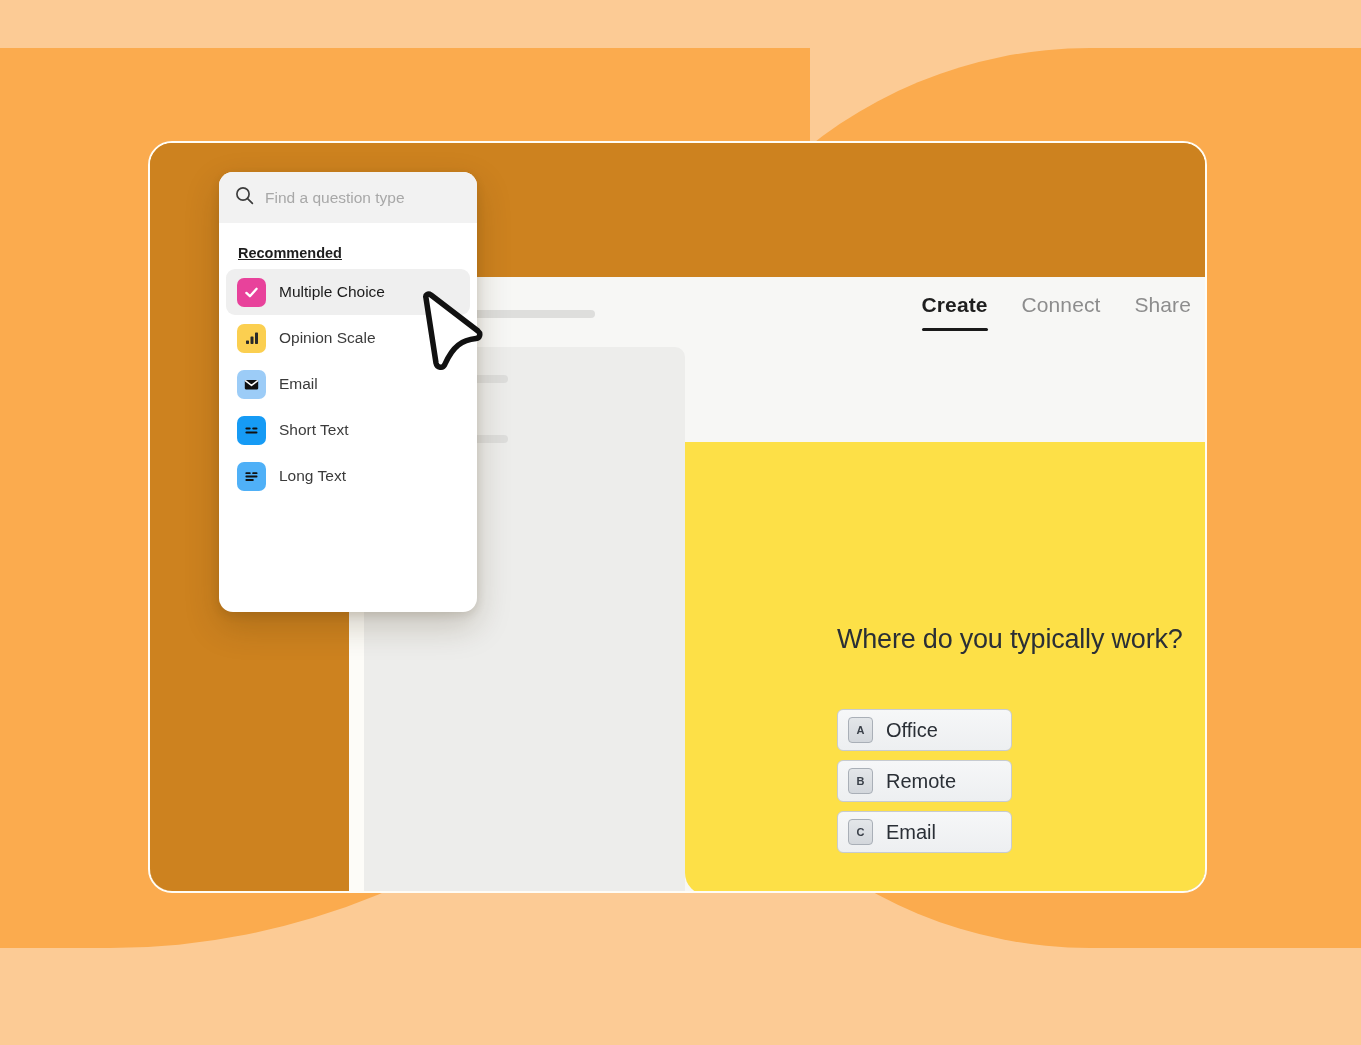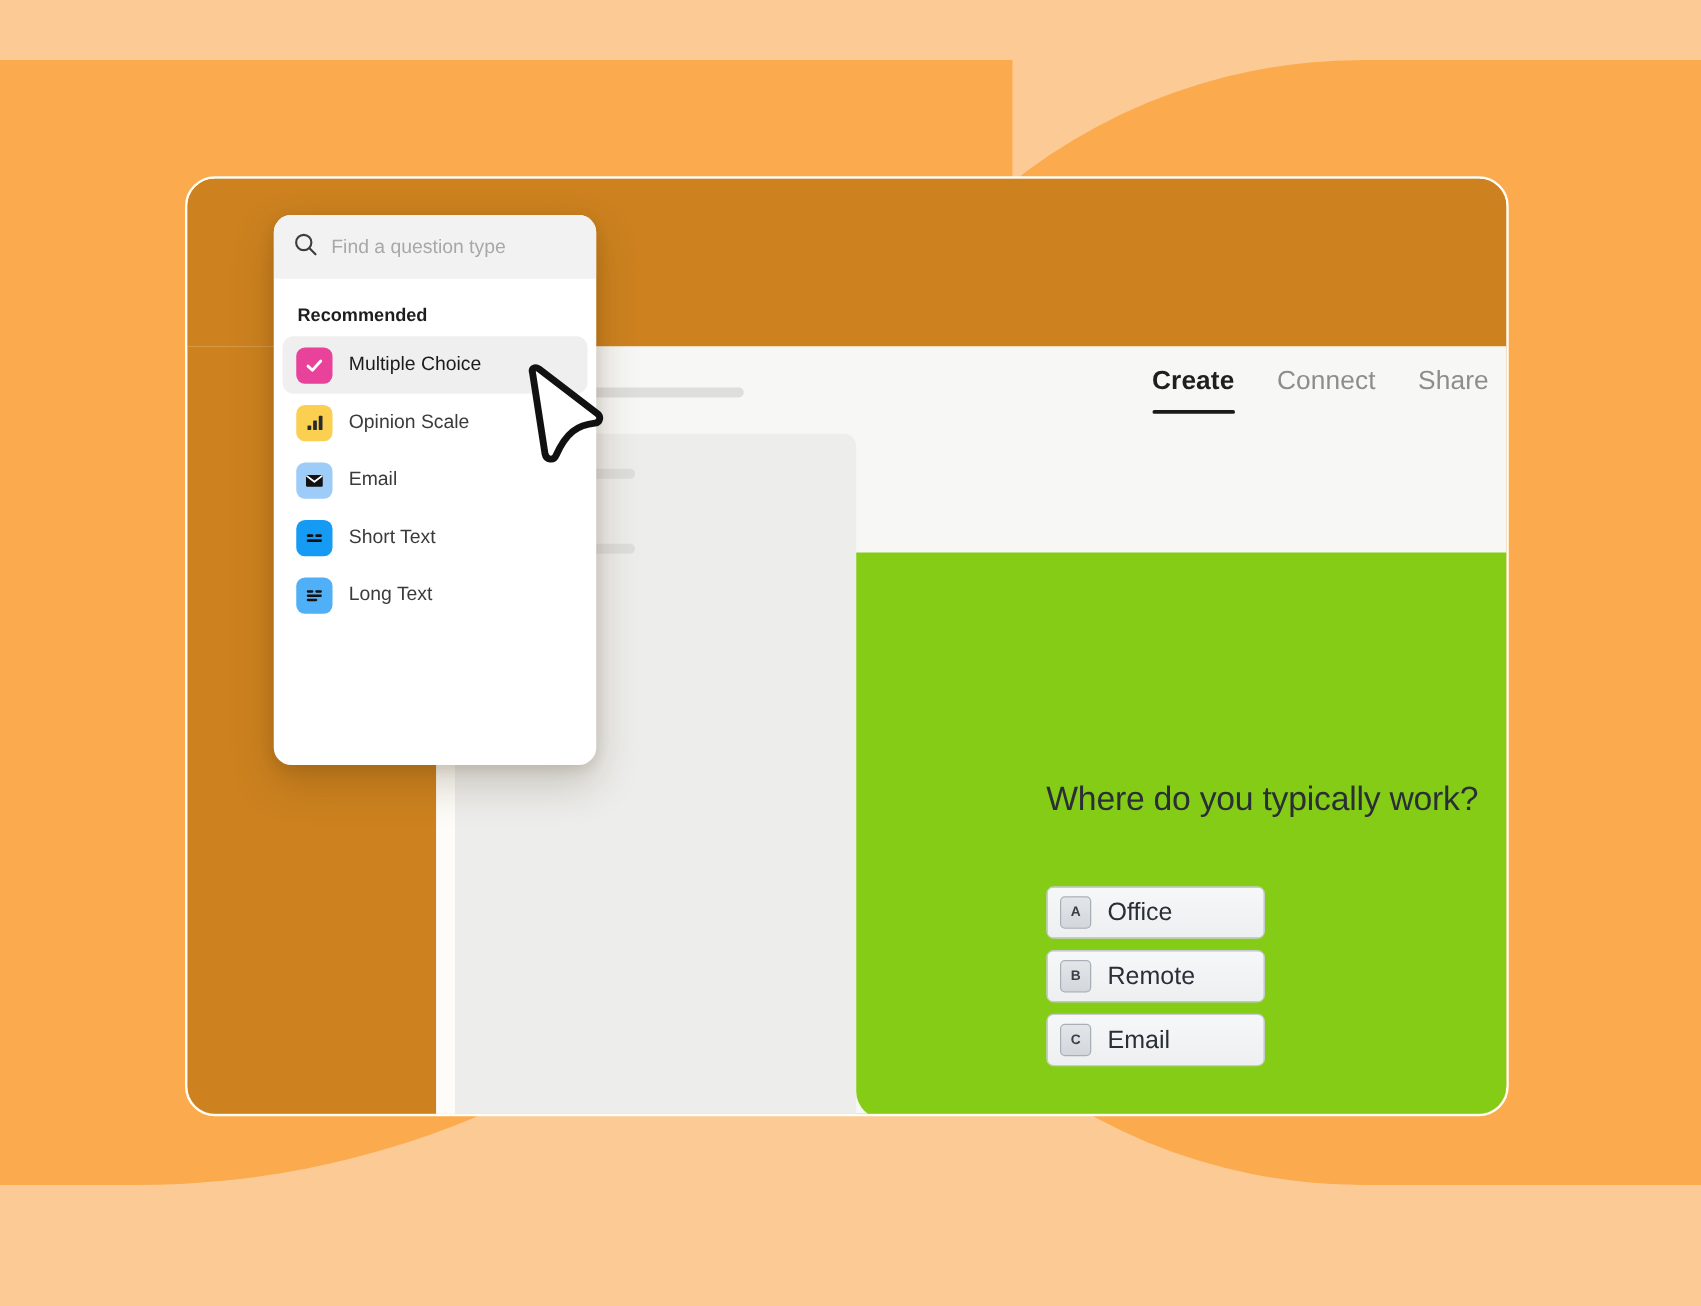--- a/index.html
+++ b/index.html
@@ -143,21 +143,21 @@
     border-radius: 2px;
   }
 
   
   #preview-card {
     position: absolute;
     left: 535px;
     top: 299px;
     width: 524px;
     height: 453px;
-    background: #84cc16;
+    background: #fde047;
     border-radius: 0 0 0 22px;
   }
 
   #preview-question {
     position: absolute;
     left: 152px;
     top: 182px;
     font-size: 27px;
     color: #2A2F36;
     letter-spacing: -0.2px;
@@ -234,20 +234,21 @@
     color: #4A4A4A;
     width: 190px;
   }
   #search-input::placeholder { color: #A8A8A8; }
 
   #recommended-heading {
     font-size: 14.5px;
     font-weight: 700;
     color: #1E1E1E;
     padding: 22px 0 8px 19px;
+    text-decoration: underline;
   }
 
   .qtype-list { padding: 0 7px 10px 7px; }
 
   .qtype-item {
     display: flex;
     align-items: center;
     gap: 13px;
     height: 46px;
     padding: 0 11px;

